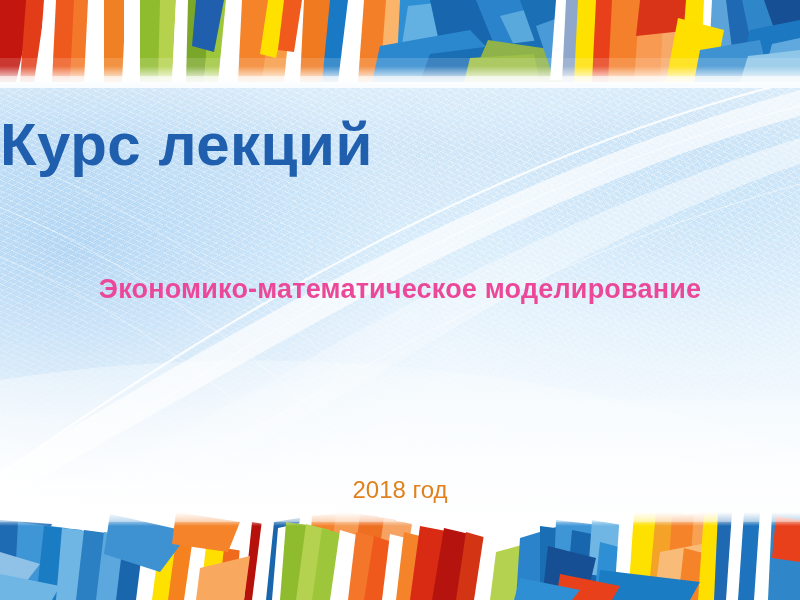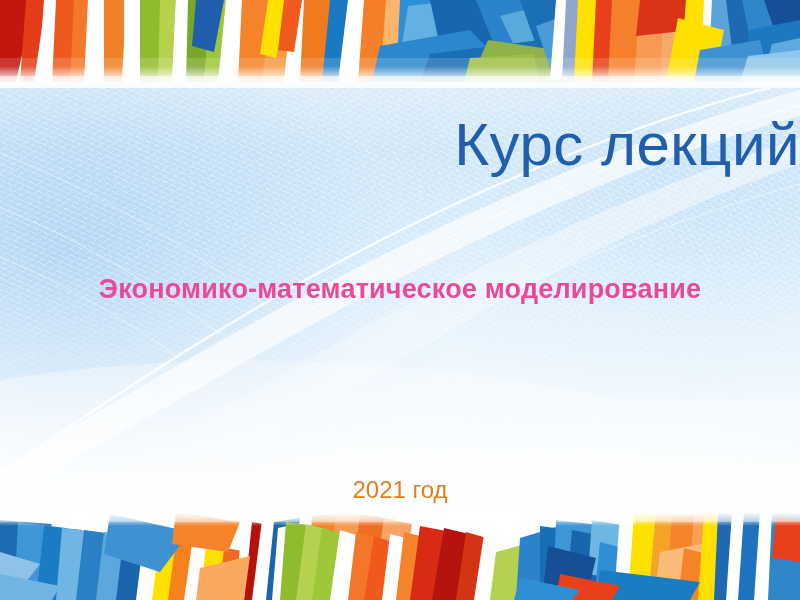--- a/index.html
+++ b/index.html
@@ -117,24 +117,24 @@
     width: 800px; height: 14px;
     background: linear-gradient(180deg, rgba(255,255,255,1) 0%, rgba(255,255,255,.55) 60%, rgba(255,255,255,0) 100%);
     pointer-events: none;
   }
 
   
   .title {
     position: absolute;
     left: 0; top: 112px;
     width: 800px;
-    text-align: right;
+    text-align: left;
     font-size: 60px;
     line-height: 66px;
-    font-weight: 400;
+    font-weight: 700;
     color: #1f5fae;
     letter-spacing: 0.5px;
     white-space: nowrap;
   }
 
   .subtitle {
     position: absolute;
     left: 0; top: 272px;
     width: 800px;
     text-align: center;
@@ -361,15 +361,15 @@
         <polygon points="520,66 580,78 572,88 514,88" fill="#2f8fd4"></polygon>
         <polygon points="0,62 60,74 52,88 0,88" fill="#6fb6e4"></polygon>
       </g>
       <rect x="0" y="0" width="800" height="10" fill="#ffffff" opacity="0.35"></rect>
     </svg>
     <div class="band-bottom-fade"></div>
   </div>
 
   <div class="title">Курс лекций</div>
   <div class="subtitle">Экономико-математическое моделирование</div>
-  <div class="year">2021 год</div>
+  <div class="year">2018 год</div>
 
 </div>
 
 </body></html>

